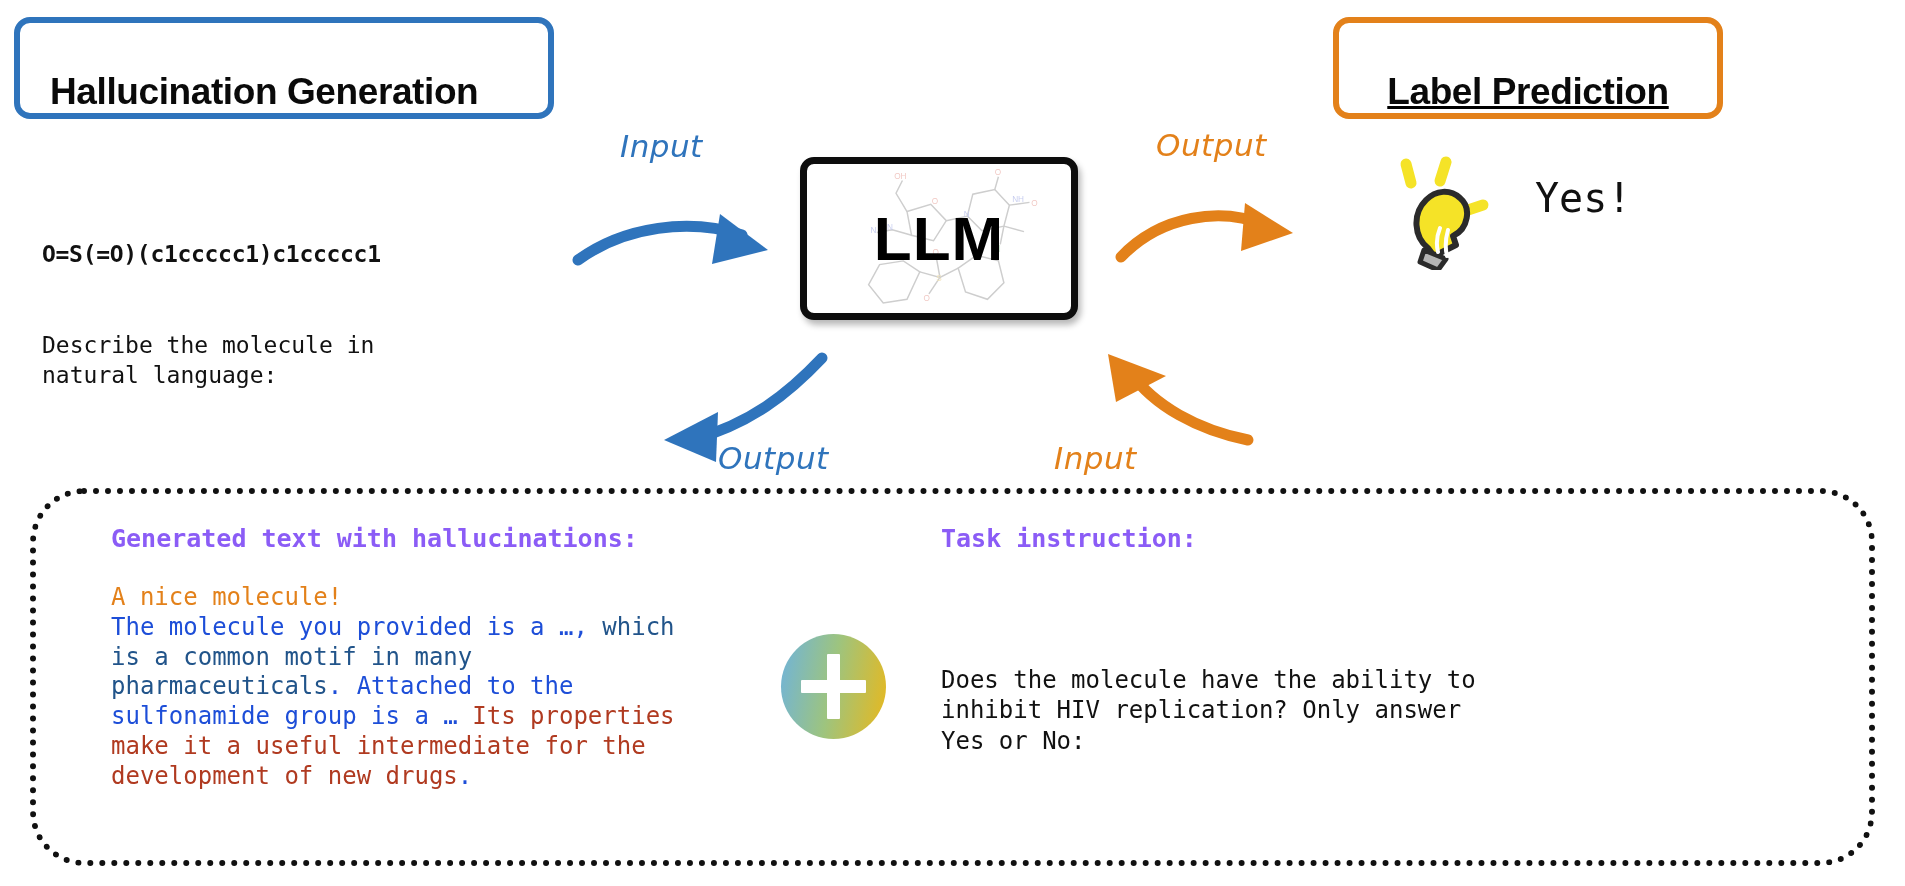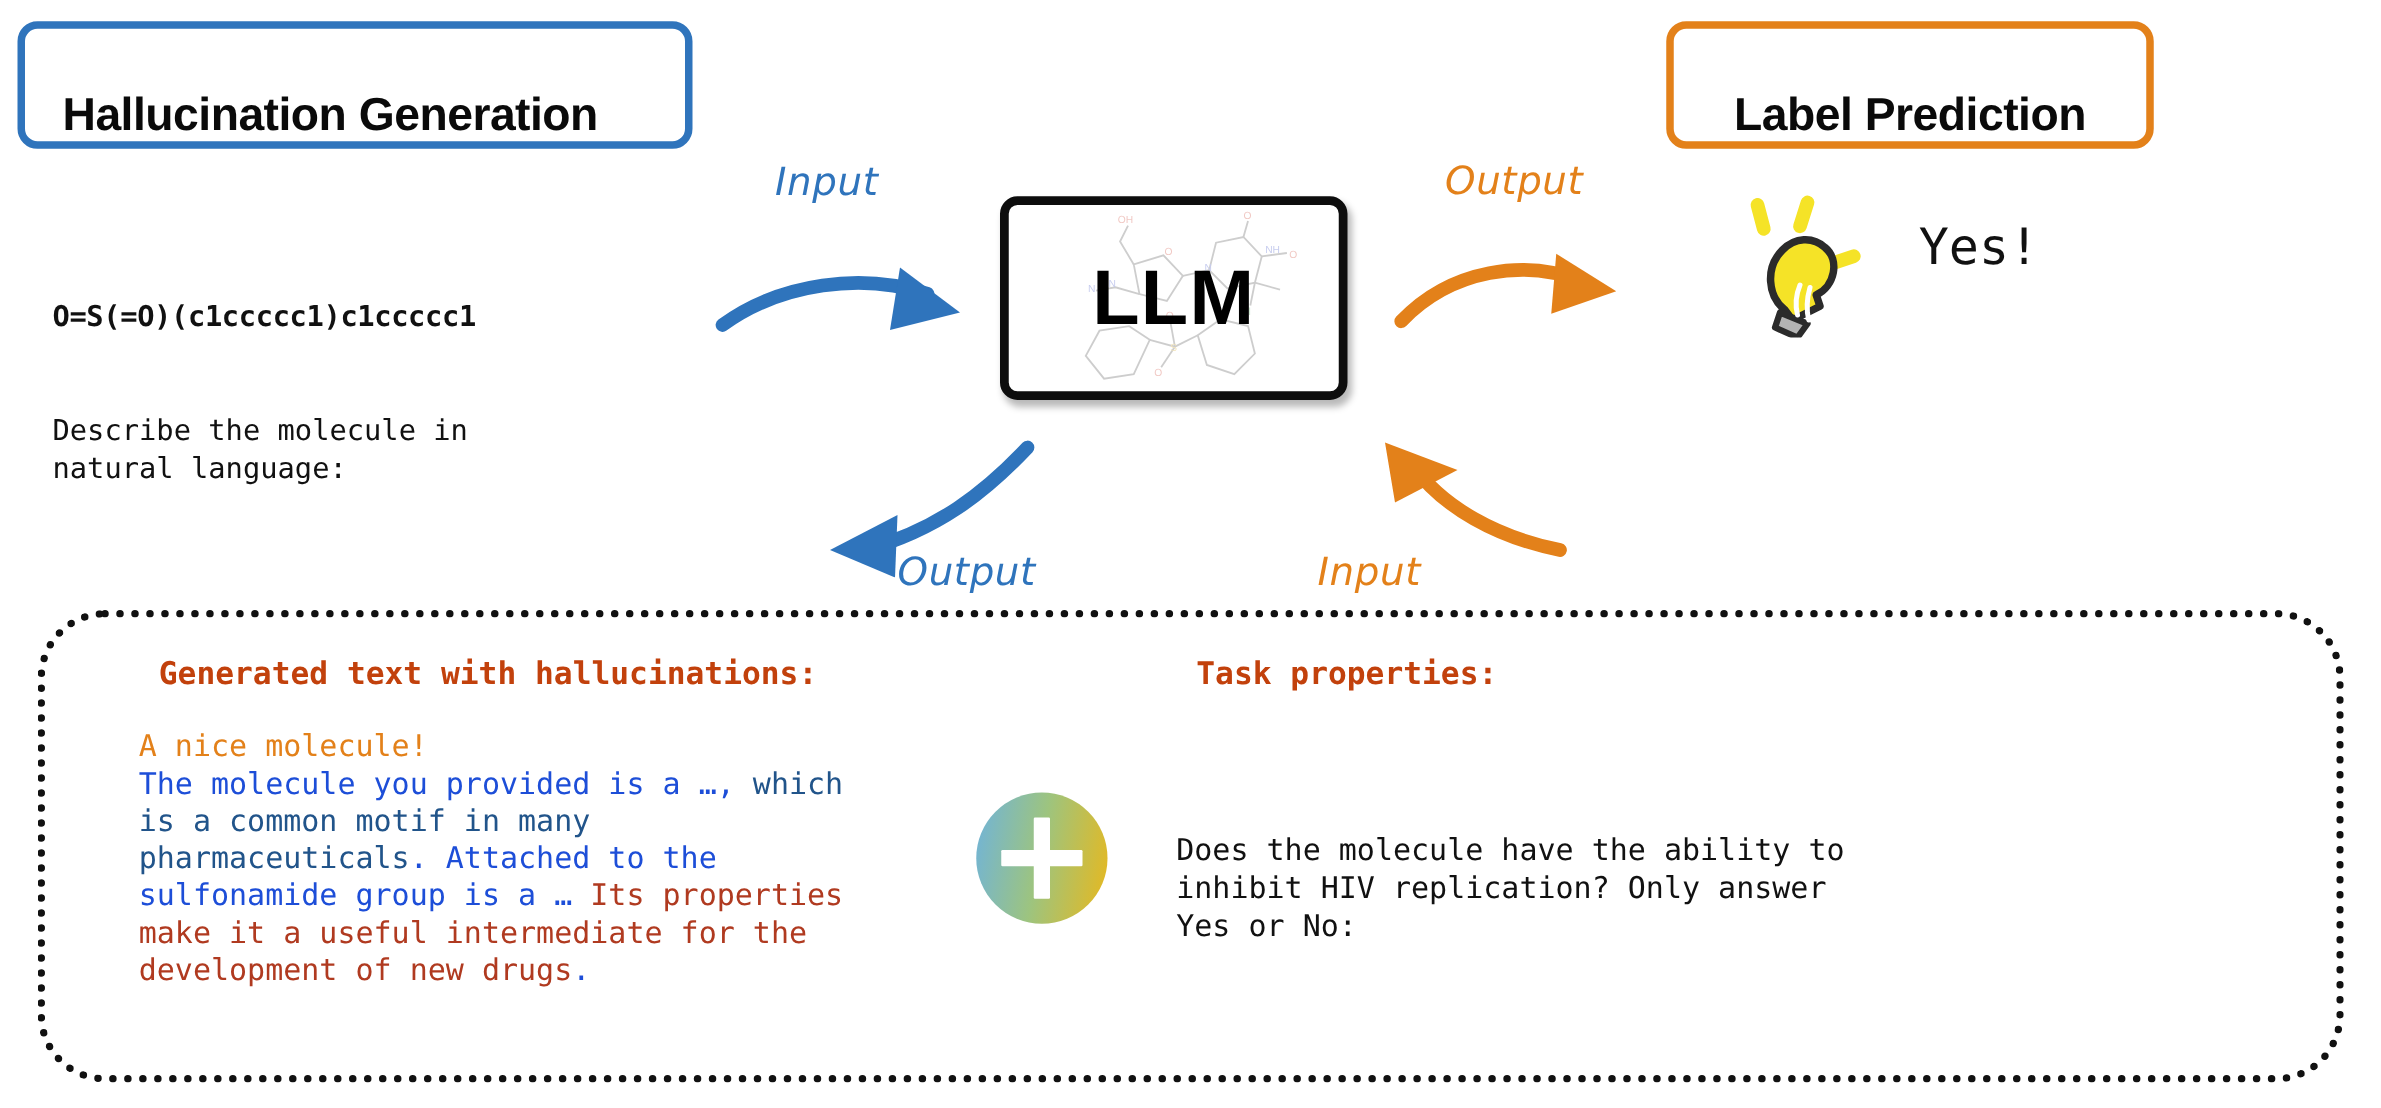--- a/index.html
+++ b/index.html
@@ -20,20 +20,21 @@
     border-radius:16px;
     display:flex;align-items:flex-end;
   }
   #hallu-box{
     left:14px;top:17px;width:540px;height:102px;
     border:6px solid #2F74BC;
   }
   #label-box{
     left:1333px;top:17px;width:390px;height:102px;
     border:6px solid #E3811A;
+    text-decoration:underline;
   }
   .hdr-title{
     font-family:"Liberation Sans", sans-serif;
     font-weight:bold;
     font-size:37px;
     color:#0a0a0a;
     letter-spacing:-0.4px;
     padding-left:30px;
     white-space:nowrap;
   }
@@ -93,23 +94,22 @@
     box-sizing:border-box;
     border:6px dotted #111111;
     border-radius:54px;
     background:#ffffff;
   }
   .col{position:absolute;}
   #col-left{left:75px;top:30px;width:640px;}
   #col-right{left:905px;top:30px;width:600px;}
   .col-head{
     font-family:"DejaVu Sans Mono","Liberation Mono",monospace;
-    font-weight:bold;font-size:25px;color:#c2410c;
+    font-weight:bold;font-size:25px;color:#8b5cf6;
     white-space:nowrap;
-    margin-left:16px;
   }
   #gen-body{
     margin-top:30px;
     font-family:"DejaVu Sans Mono","Liberation Mono",monospace;
     font-size:24px;line-height:1.24;color:#111111;
     width:620px;
   }
   #task-body{
     margin-top:112px;
     font-family:"DejaVu Sans Mono","Liberation Mono",monospace;
@@ -246,21 +246,21 @@
 make it a useful intermediate for the
 development of new drugs</span><span class="t-black" style="white-space: pre-wrap;">.</span></div>
     </div>
 
     <div id="plus-circle">
       <span class="bar h"></span>
       <span class="bar v"></span>
     </div>
 
     <div class="col" id="col-right">
-      <div class="col-head">Task properties:</div>
+      <div class="col-head">Task instruction:</div>
       <div id="task-body" style="white-space: pre-wrap;">Does the molecule have the ability to
 inhibit HIV replication? Only answer
 Yes or No:</div>
     </div>
 
   </div>
 
 </div>
 
 </body></html>

